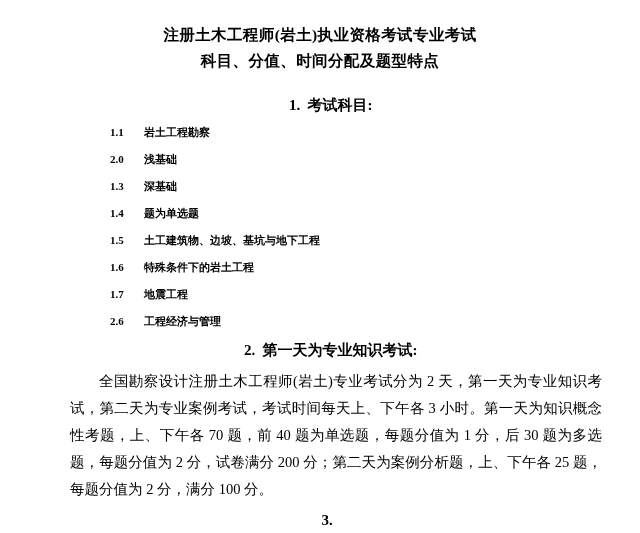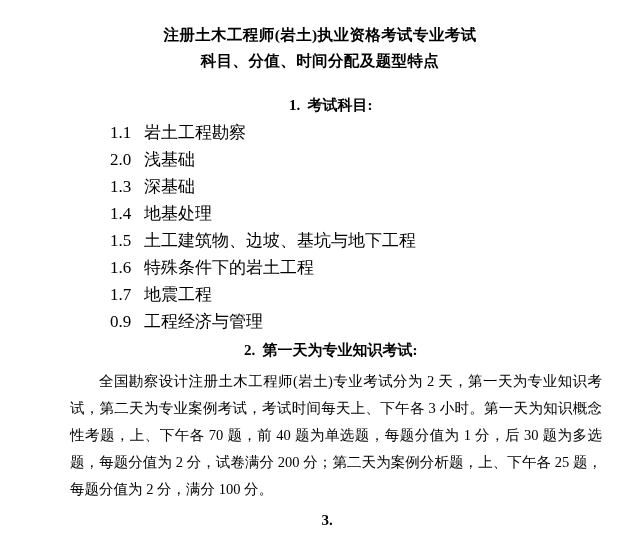--- a/index.html
+++ b/index.html
@@ -47,22 +47,22 @@
   .section-head .num {
     display: inline-block;
     width: 26px;
   }
   .sub-list {
     margin: 0;
     padding: 0;
     list-style: none;
   }
   .sub-item {
-    font-size: 17px;
-    font-weight: normal;
+    font-size: 11px;
+    font-weight: bold;
     line-height: 27px;
     padding-left: 84px;
     white-space: nowrap;
   }
   .sub-item .idx {
     display: inline-block;
     width: 34px;
   }
   .note-line {
     font-size: 14.5px;
@@ -92,25 +92,25 @@
   </div>
 
   <div class="section">
     <div class="section-head">
       <span class="num">1.</span><span>考试科目:</span>
     </div>
     <ul class="sub-list">
       <li class="sub-item"><span class="idx">1.1</span><span>岩土工程勘察</span></li>
       <li class="sub-item"><span class="idx">2.0</span><span>浅基础</span></li>
       <li class="sub-item"><span class="idx">1.3</span><span>深基础</span></li>
-      <li class="sub-item"><span class="idx">1.4</span><span>地基处理</span></li>
+      <li class="sub-item"><span class="idx">1.4</span><span>题为单选题</span></li>
       <li class="sub-item"><span class="idx">1.5</span><span>土工建筑物、边坡、基坑与地下工程</span></li>
       <li class="sub-item"><span class="idx">1.6</span><span>特殊条件下的岩土工程</span></li>
       <li class="sub-item"><span class="idx">1.7</span><span>地震工程</span></li>
-      <li class="sub-item"><span class="idx">0.9</span><span>工程经济与管理</span></li>
+      <li class="sub-item"><span class="idx">2.6</span><span>工程经济与管理</span></li>
     </ul>
   </div>
 
   <div class="section">
     <div class="section-head">
       <span class="num">2.</span><span>第一天为专业知识考试:</span>
     </div>
     <p class="para">全国勘察设计注册土木工程师(岩土)专业考试分为 2 天，第一天为专业知识考试，第二天为专业案例考试，考试时间每天上、下午各 3 小时。第一天为知识概念性考题，上、下午各 70 题，前 40 题为单选题，每题分值为 1 分，后 30 题为多选题，每题分值为 2 分，试卷满分 200 分；第二天为案例分析题，上、下午各 25 题，每题分值为 2 分，满分 100 分。</p>
   </div>
 

